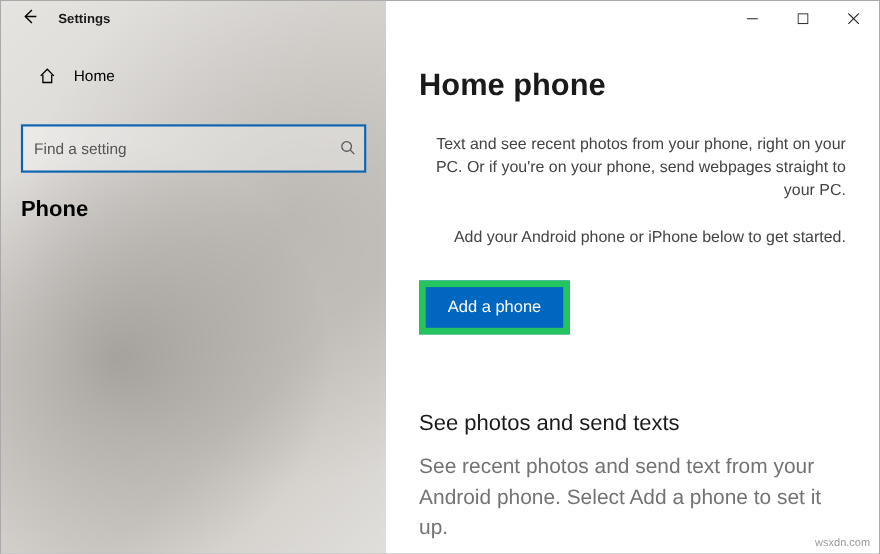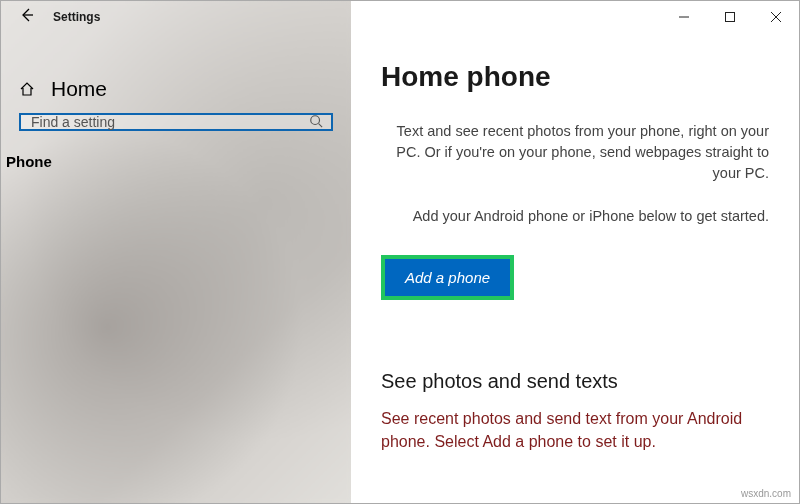--- a/index.html
+++ b/index.html
@@ -45,54 +45,54 @@
     width: 40px; height: 32px;
     display:flex; align-items:center; justify-content:center;
     font-size: 16px;
     color:#000;
   }
   .title {
     font-size: 12px;
     padding-left: 6px;
   }
   .home-row {
-    display:flex; align-items:flex-end;
+    display:flex; align-items:flex-start;
     height: 40px;
-    padding-left: 16px;
+    padding-left: 32px;
     margin-top: 28px;
-    font-size: 21px;
+    font-size: 14px;
     color:#000;
   }
   .home-row .icon {
     width: 20px; text-align:center;
     font-size: 16px; margin-right: 14px;
   }
   .search-wrap {
     margin: 12px 18px 0 18px;
   }
   .search {
     width: 100%;
-    height: 18px;
+    height: 44px;
     border: 2px solid #0067c0;
     background: rgba(255,255,255,0.35);
     display:flex; align-items:center;
     padding: 0 8px;
   }
   .search input {
     flex:1;
     border:none; background:transparent; outline:none;
     font-size: 14px;
     color:#333;
   }
   .search input::placeholder { color:#555; }
   .search .sicon { color:#444; font-size:14px; }
   .nav-item {
     margin-top: 22px;
-    padding-left: 5px;
-    font-size: 15px;
+    padding-left: 18px;
+    font-size: 20px;
     font-weight: 600;
     color:#000;
   }
 
   .content {
     flex:1;
     height:100%;
     background:#fff;
     position:relative;
     padding: 44px 30px 0 30px;
@@ -121,33 +121,32 @@
     line-height: 1.45;
     margin-bottom: 22px;
     max-width: 410px;
     text-align: right;
   }
   .desc2 { margin-bottom: 28px; }
   .primary-btn {
     display:inline-block;
     background:#0067c0;
     color:#fff;
-    border:4px solid #22c55e;
+    border:6px solid #22c55e;
     font-size:15px;
     padding: 10px 20px;
     cursor:pointer;
-    font-style:italic;
   }
   h2.section-title {
     font-size: 20px;
     font-weight:400;
     margin: 70px 0 14px 0;
   }
   .section-desc {
-    font-size:16px; color:#7f1d1d; line-height:1.45;
+    font-size:19px; color:#737373; line-height:1.45;
     max-width:420px;
   }
   .watermark {
     position:absolute;
     bottom:4px; right:8px;
     font-size:10px; color:#999;text-align:right;
   }
 </style>
 </head>
 <body>

